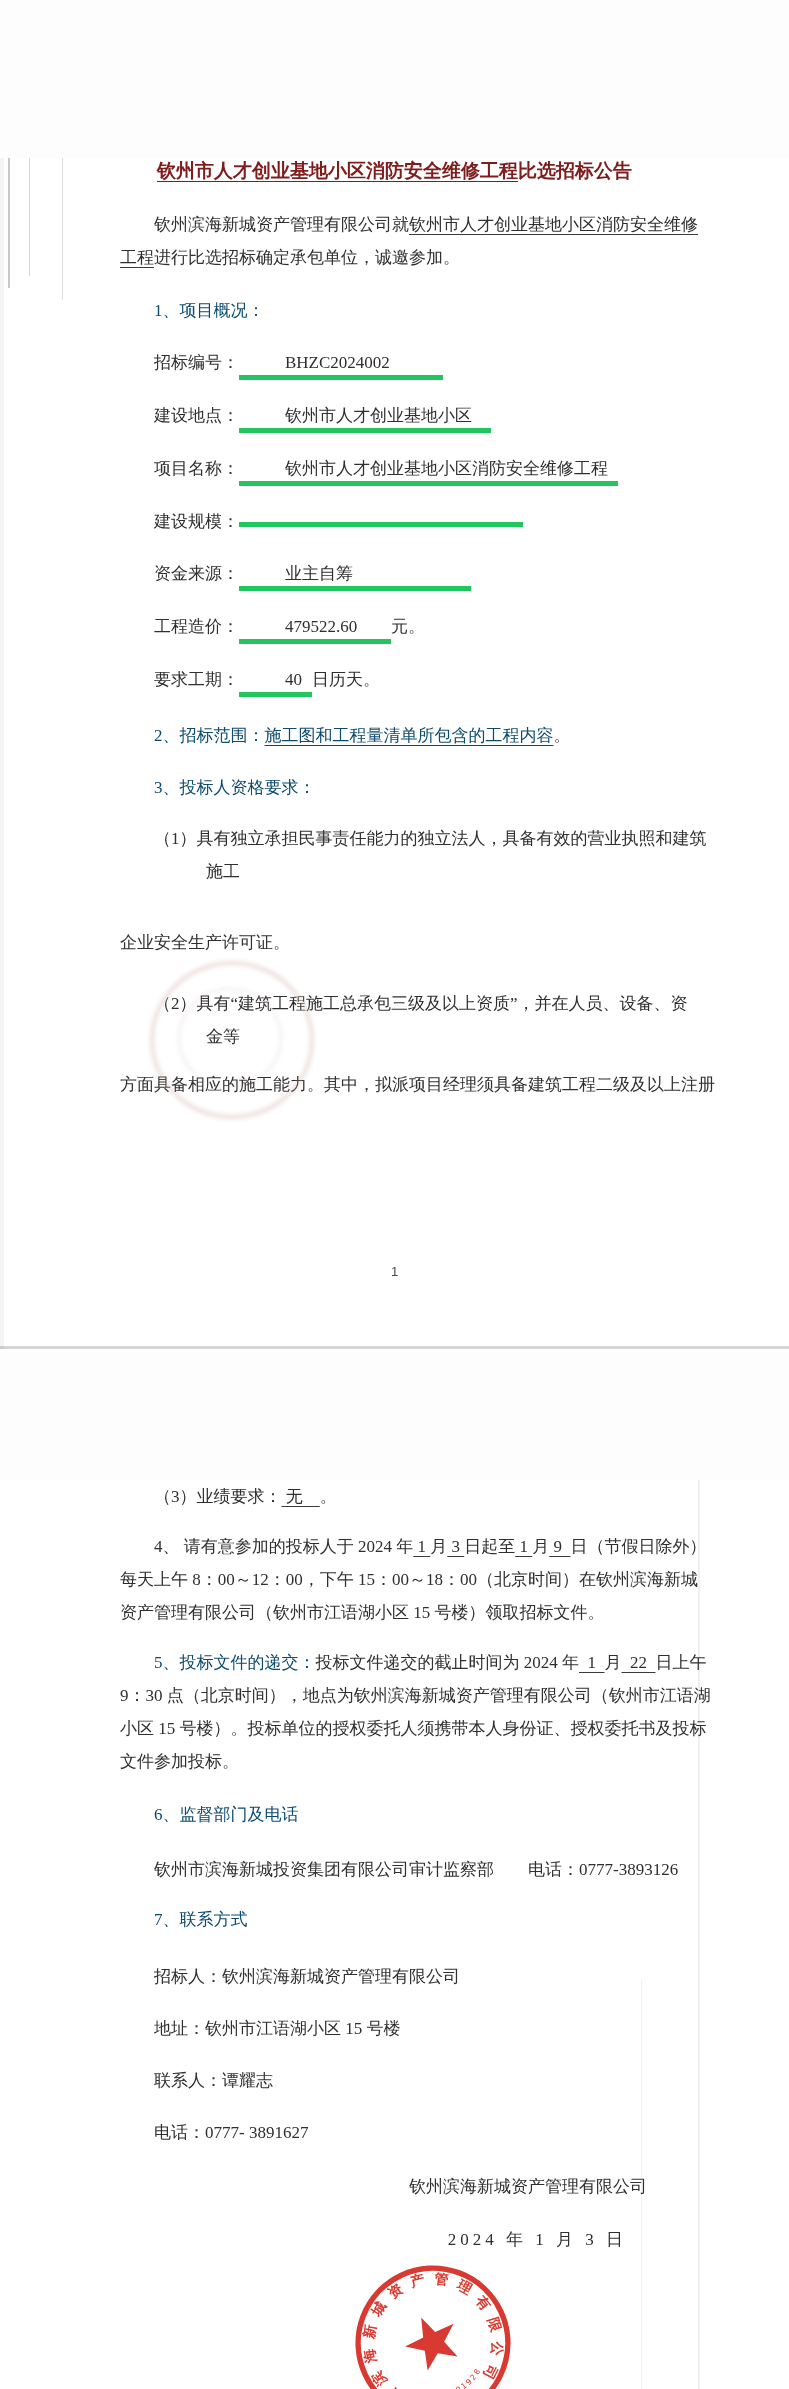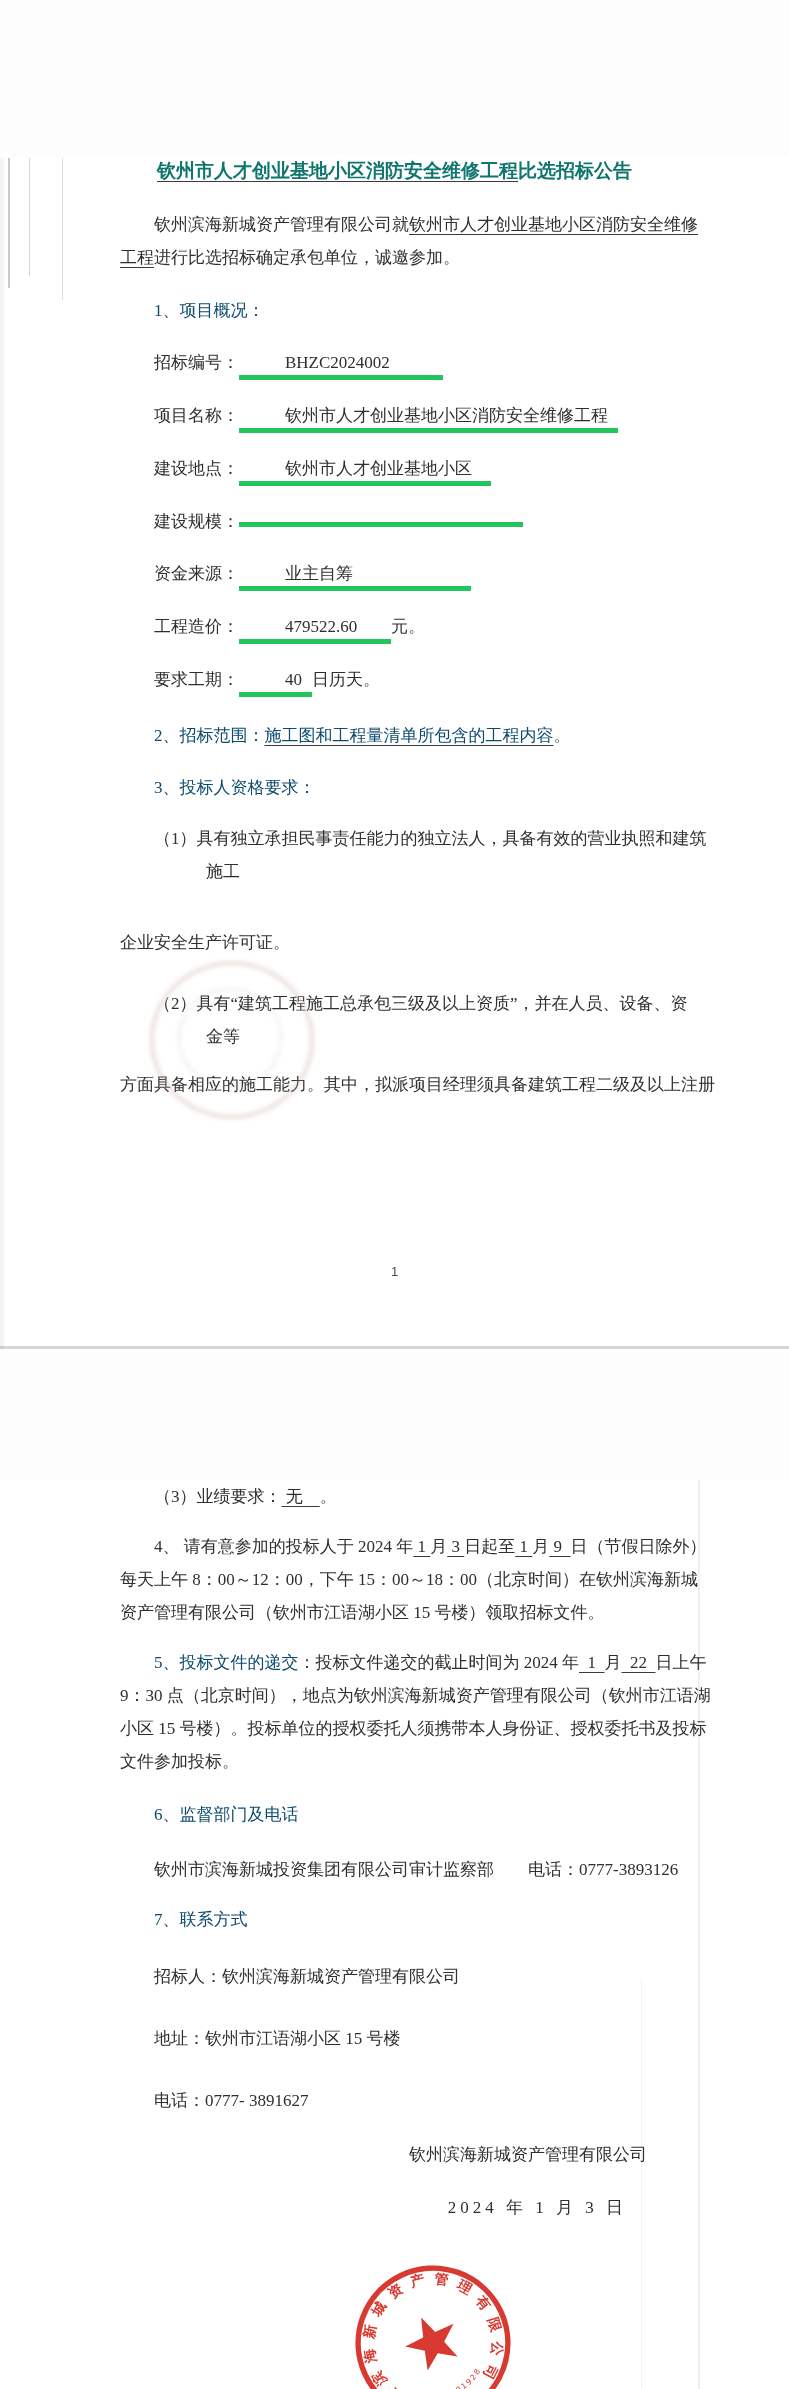--- a/index.html
+++ b/index.html
@@ -11,21 +11,21 @@
     font-family:"Liberation Serif","DejaVu Serif",serif;
     color:#2f2f2f;
     font-size:17px;
   }
   .page{position:relative;background:#ffffff;box-sizing:border-box;}
   .page1{height:1191px;border-bottom:3px solid #d6d6d6;padding:0 77px 0 120px;}
   .page2{height:1195px;padding:0 77px 0 120px;}
   .doc-title{
     margin:158px -77px 0 -120px;
     text-align:center;
-    font-size:19px;font-weight:700;color:#0f766e;
+    font-size:19px;font-weight:700;color:#7f1d1d;
     line-height:26px;white-space:nowrap;
   }
   .u{text-decoration:underline;text-underline-offset:4px;text-decoration-color:#3a3a3a;}
   .uv{
     display:inline-block;border-bottom:5px solid #22c55e;
     padding:0 10px 1px 12px;line-height:22px;vertical-align:baseline;
   }
   .para{margin:0;line-height:33px;text-indent:2em;}
   .intro{margin-top:24px;}
   .heading{font-weight:400;color:#0c4a6e;}
@@ -46,21 +46,21 @@
     font-size:13px;color:#4a4a4a;line-height:16px;
     font-family:"Liberation Sans","DejaVu Sans",sans-serif;
   }
   .pn1{top:1106px;}
   .p2-item3{margin-top:131px;line-height:33px;text-indent:2em;}
   .p2-para{margin-top:17px;line-height:33px;text-indent:2em;}
   .p2-h6{margin-top:20px;}
   .supervision{margin-top:22px;line-height:33px;text-indent:2em;white-space:nowrap;}
   .sup-phone{margin-left:34px;}
   .p2-h7{margin-top:17px;}
-  .contact-line{line-height:33px;text-indent:2em;margin-top:29px;white-space:nowrap;}
+  .contact-line{line-height:33px;text-indent:2em;margin-top:19px;white-space:nowrap;}
   .contact-first{margin-top:24px;}
   .sign-company{margin-top:21px;line-height:33px;text-align:right;padding-right:65px;white-space:nowrap;}
   .sign-date{margin-top:20px;line-height:33px;text-align:right;padding-right:85px;letter-spacing:4px;white-space:nowrap;}
   
   .stamp{
     position:absolute;left:348px;top:778px;width:170px;height:170px;
     mix-blend-mode:multiply;opacity:.92;pointer-events:none;
   }
   
   .ghost-stamp{
@@ -94,23 +94,23 @@
     <div class="artifact a4"></div>
 
     <h1 class="doc-title"><span class="u">钦州市人才创业基地小区消防安全维修工程</span><span>比选招标公告</span></h1>
 
     <p class="para intro"><span>钦州滨海新城资产管理有限公司就</span><span class="u">钦州市人才创业基地小区消防安全维修工程</span><span>进行比选招标确定承包单位，诚邀参加。</span></p>
 
     <h2 class="h-sec heading sec1">1、项目概况：</h2>
 
     <div class="field"><span>招标编号：</span><span class="uv" style="min-width:182px;">BHZC2024002</span><span></span></div>
 
+    <div class="field"><span>建设地点：</span><span class="uv" style="min-width:230px;">钦州市人才创业基地小区</span><span></span></div>
+
     <div class="field"><span>项目名称：</span><span class="uv" style="min-width:300px;">钦州市人才创业基地小区消防安全维修工程</span><span></span></div>
-
-    <div class="field"><span>建设地点：</span><span class="uv" style="min-width:230px;">钦州市人才创业基地小区</span><span></span></div>
 
     <div class="field"><span>建设规模：</span><span class="uv" style="min-width:262px;"></span><span></span></div>
 
     <div class="field"><span>资金来源：</span><span class="uv" style="min-width:210px;">业主自筹</span><span></span></div>
 
     <div class="field"><span>工程造价：</span><span class="uv" style="min-width:130px;">479522.60</span><span>元。</span></div>
 
     <div class="field"><span>要求工期：</span><span class="uv" style="min-width:30px;">40</span><span>日历天。</span></div>
 
     <div class="sec2line"><span class="heading">2、招标范围：</span><span class="u heading">施工图和工程量清单所包含的工程内容</span><span>。</span></div>
@@ -142,20 +142,21 @@
     <p class="p2-para"><span class="heading">5、投标文件的递交：</span><span>投标文件递交的截止时间为 2024 年</span><span class="u">&nbsp;&nbsp;1&nbsp;&nbsp;</span><span>月</span><span class="u">&nbsp;&nbsp;22&nbsp;&nbsp;</span><span>日上午 9：30 点（北京时间），地点为钦州滨海新城资产管理有限公司（钦州市江语湖小区 15 号楼）。投标单位的授权委托人须携带本人身份证、授权委托书及投标文件参加投标。</span></p>
 
     <h2 class="h-sec heading p2-h6">6、监督部门及电话</h2>
 
     <div class="supervision"><span>钦州市滨海新城投资集团有限公司审计监察部</span><span class="sup-phone">电话：0777-3893126</span></div>
 
     <h2 class="h-sec heading p2-h7">7、联系方式</h2>
 
     <div class="contact-line contact-first">招标人：钦州滨海新城资产管理有限公司</div>
     <div class="contact-line">地址：钦州市江语湖小区 15 号楼</div>
+    <div class="contact-line">联系人：谭耀志</div>
     <div class="contact-line">电话：0777- 3891627</div>
 
     <div class="sign-company">钦州滨海新城资产管理有限公司</div>
     <div class="sign-date">2024 年 1 月 3 日</div>
 
     <svg class="stamp" id="company-seal" viewBox="-100 -100 200 200" xmlns="http://www.w3.org/2000/svg" style="color: rgb(213, 40, 30);">
       <g id="stamp-rotated" transform="rotate(-25)">
         <circle r="88" fill="none" stroke="currentColor" stroke-width="6.5"></circle>
         <path fill="currentColor" d="M0,-33 L7.76,-10.68 L31.38,-10.20 L12.55,4.08 L19.40,26.70 L0,13.2 L-19.40,26.70 L-12.55,4.08 L-31.38,-10.20 L-7.76,-10.68 Z"></path>
         <g id="stamp-ring-chars" font-size="16.5" font-weight="700" font-family="Liberation Serif, DejaVu Serif, serif">

